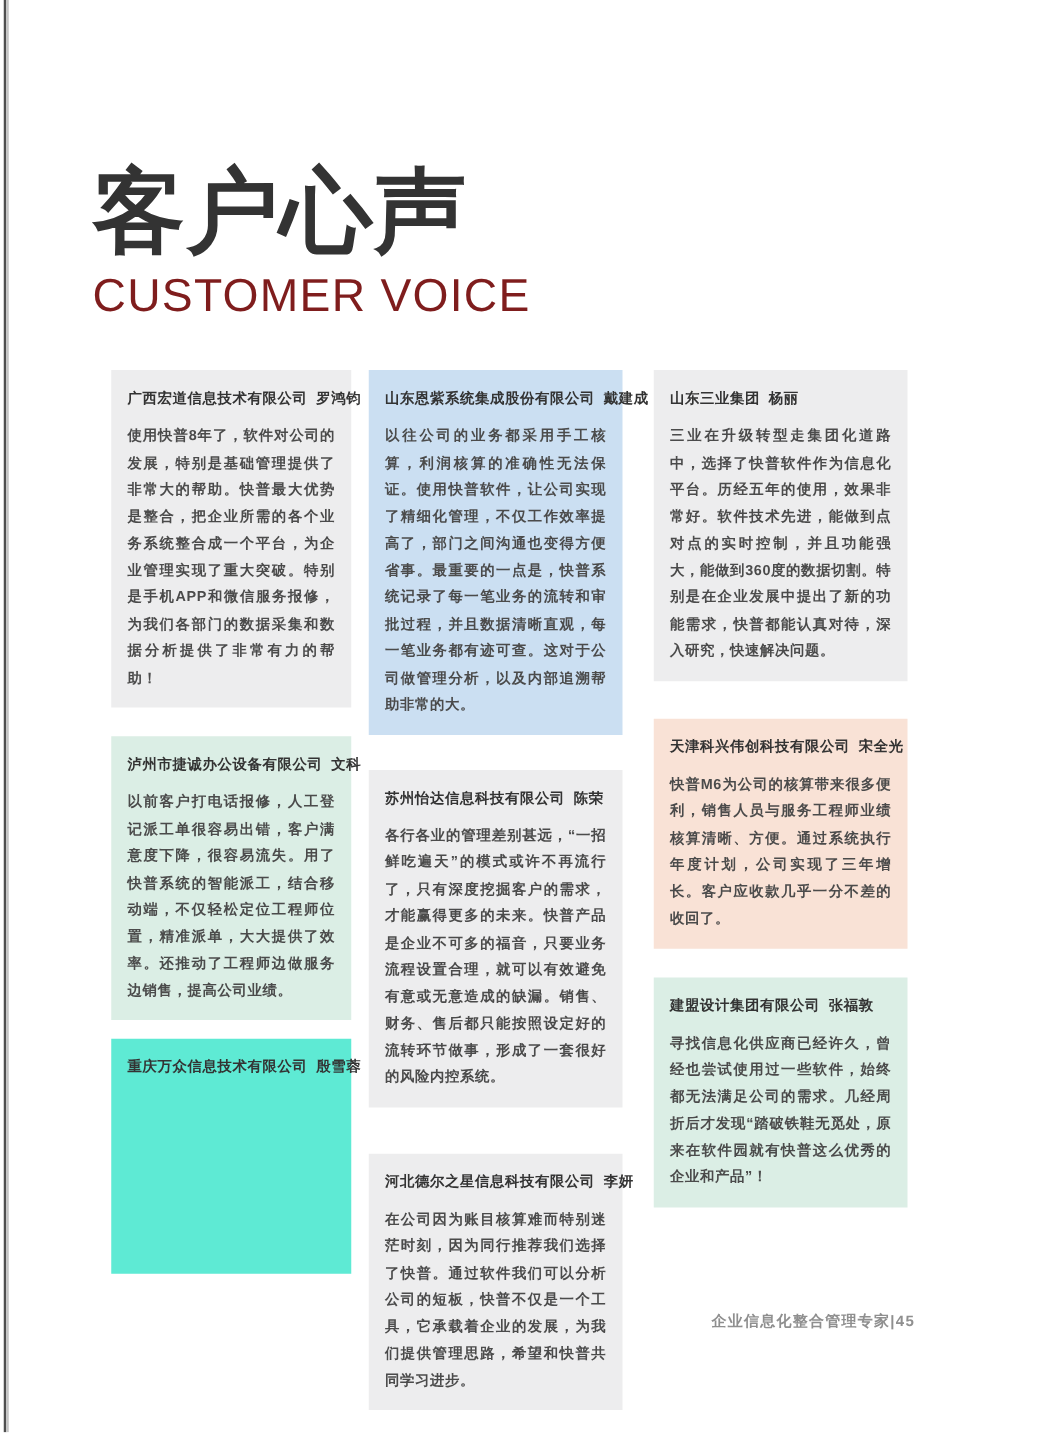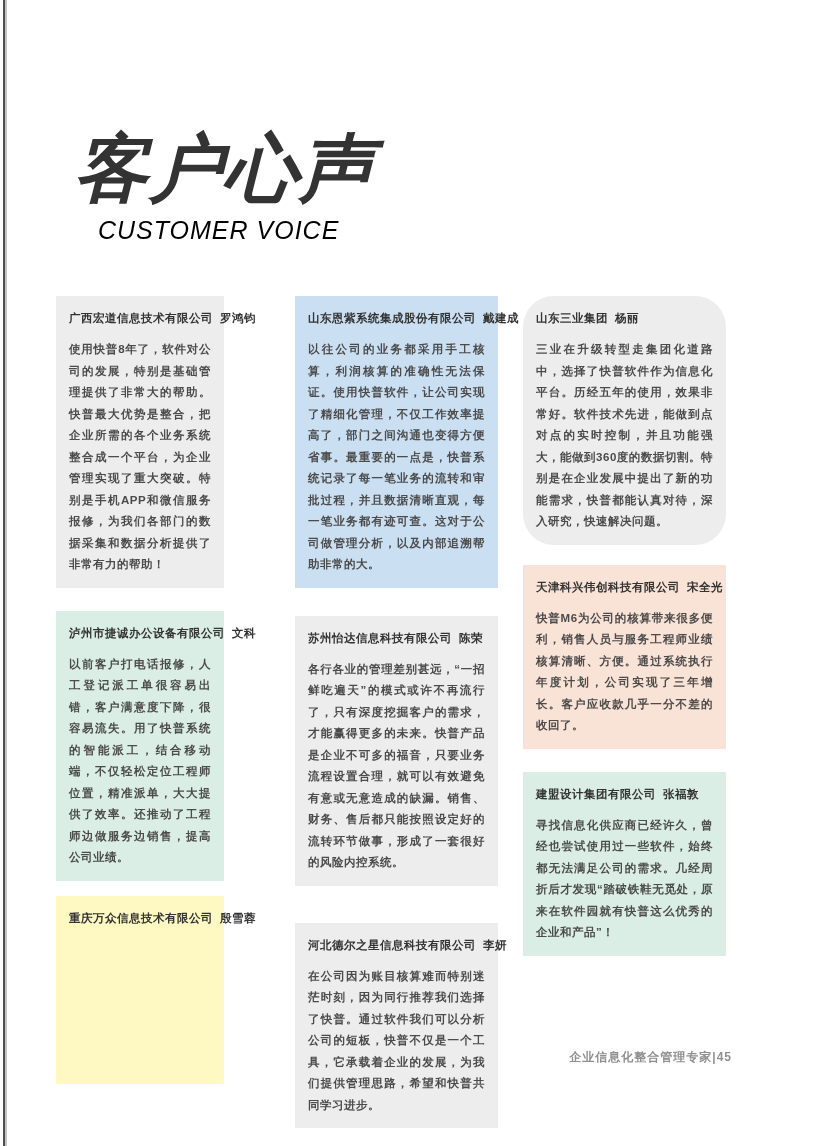--- a/index.html
+++ b/index.html
@@ -11,40 +11,39 @@
     width: 840px;
     height: 1146px;
     background: #ffffff;
     overflow: hidden;
   }
 
   
   .edge-dark  { position: absolute; left: 3px; top: 0; width: 2px; height: 1146px; background: #4f4f4f; }
   .edge-light { position: absolute; left: 5px; top: 0; width: 2px; height: 1146px; background: #c3c3c3; }
 
-  .title-block { position: absolute; left: 74px; top: 126px; font-style: italic; }
+  .title-block { position: absolute; left: 74px; top: 126px; }
   .title-cn {
     font-size: 74px;
     line-height: 86px;
     font-weight: 900;
     color: #333333;
     letter-spacing: 1px;
   }
   .title-en {
     margin-top: 4px;
-    font-size: 25px;
+    font-size: 37px;
     font-weight: 400;
-    color: #000000;
+    color: #7f1d1d;
     letter-spacing: 1px;
     white-space: nowrap;
-    margin-left: 24px;
   }
 
   .col { position: absolute; top: 296px; }
-  .col-1 { left: 56px;  width: 168px; border-radius: 32px; }
+  .col-1 { left: 89px;  width: 192px; border-radius: 32px; }
   .col-2 { left: 295px; width: 203px; }
   .col-3 { left: 523px; width: 203px; }
 
   .card {
     width: 100%;
     padding: 15px 13px 12px 13px;
     background: #ededee;
   }
   .card-head {
     font-size: 11.5px;
@@ -64,21 +63,21 @@
     font-weight: bold;
   }
 
   
   .c1r1 { min-height: 206px; margin-bottom: 23px; }
   .c1r2 { min-height: 208px; margin-bottom: 15px; margin-top: 23px; }
   .c1r3 { min-height: 188px; }
   .c2r1 { min-height: 249px; margin-bottom: 28px; }
   .c2r2 { min-height: 243px; margin-bottom: 37px; }
   .c2r3 { min-height: 176px; }
-  .c3r1 { min-height: 231px; margin-bottom: 20px; border-radius: 31px; }
+  .c3r1 { min-height: 231px; margin-bottom: 30px; }
   .c3r2 { min-height: 166px; margin-bottom: 23px; }
   .c3r3 { min-height: 161px; }
 
   .footer {
     position: absolute;
     top: 1049px;
     right: 108px;
     font-size: 12px;
     color: #8f8f8f;
     letter-spacing: 1px;
@@ -103,21 +102,21 @@
         <span>广西宏道信息技术有限公司</span><span class="person">罗鸿钧</span>
       </div>
       <p class="card-body">使用快普8年了，软件对公司的发展，特别是基础管理提供了非常大的帮助。快普最大优势是整合，把企业所需的各个业务系统整合成一个平台，为企业管理实现了重大突破。特别是手机APP和微信服务报修，为我们各部门的数据采集和数据分析提供了非常有力的帮助！</p>
     </div>
     <div class="card c1r2" style="background: rgb(219, 238, 229);">
       <div class="card-head">
         <span>泸州市捷诚办公设备有限公司</span><span class="person">文科</span>
       </div>
       <p class="card-body">以前客户打电话报修，人工登记派工单很容易出错，客户满意度下降，很容易流失。用了快普系统的智能派工，结合移动端，不仅轻松定位工程师位置，精准派单，大大提供了效率。还推动了工程师边做服务边销售，提高公司业绩。</p>
     </div>
-    <div class="card c1r3" style="background: #fef9c3;">
+    <div class="card c1r3" style="background: #5eead4;">
       <div class="card-head">
         <span>重庆万众信息技术有限公司</span><span class="person">殷雪蓉</span>
       </div>
     </div>
   </div>
 
   <div class="col col-2">
     <div class="card c2r1" style="background: rgb(203, 223, 242);">
       <div class="card-head">
         <span>山东恩紫系统集成股份有限公司</span><span class="person">戴建成</span>

